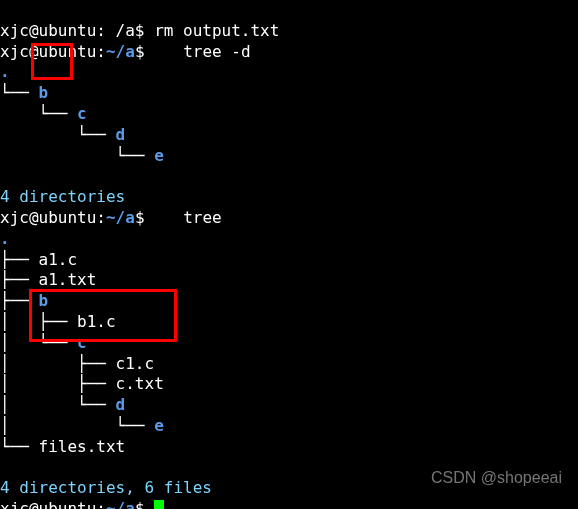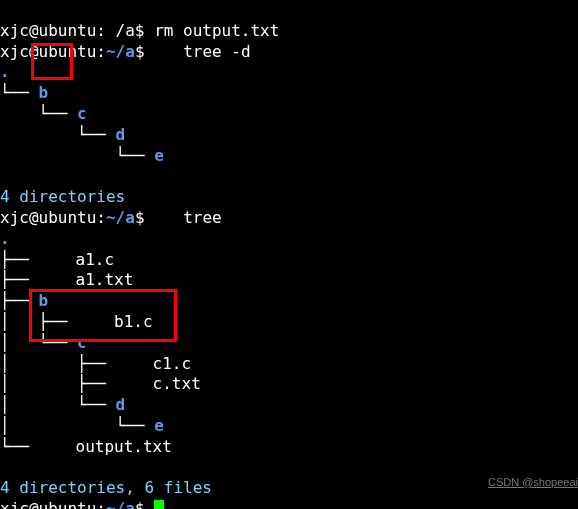--- a/index.html
+++ b/index.html
@@ -16,45 +16,44 @@
     position: relative;
   }
   .terminal {
     white-space: pre;
     padding: 0;
   }
   .prompt-user { color: #ffffff; }
   .dir { color: #5a9be9; font-weight: bold; }
   .dot-dir { color: #5a9be9; font-weight: bold; }
   .cmd { color: #ffffff; margin-left: 29px; }
-  .file { color: #ffffff; margin-left: 37px; }
+  .file { color: #ffffff; }
   .tree-line { color: #ffffff; }
   .summary { color: #7dd3fc; }
   .cursor {
     display: inline-block;
     width: 10px;
     height: 18px;
     background: #00ff00;
     vertical-align: text-bottom;
   }
   .highlight-box {
     position: absolute;
     border: 3px solid #ff0000;
     box-sizing: border-box;
     pointer-events: none;
   }
   .watermark {
     position: absolute;
-    right: 0;
+    right: 16px;
     bottom: 20px;
     color: #8a8a8a;
-    font-size: 11px;
+    font-size: 16px;
     font-family: Arial, sans-serif;
     opacity: 0.85;
-    text-decoration: underline;
   }
 </style>
 </head>
 <body>
 
 <div class="terminal">
 <span class="prompt-user">xjc@ubuntu: /a$ rm output.txt</span>
 <span class="prompt-user">xjc@ubuntu:</span><span class="dir">~/a</span><span>$ </span><span class="cmd">tree -d</span>
 <span class="dot-dir">.</span>
 <span class="tree-line">└── </span><span class="dir">b</span>
@@ -67,21 +66,21 @@
 <span class="dot-dir">.</span>
 <span class="tree-line">├── </span><span class="file">a1.c</span>
 <span class="tree-line">├── </span><span class="file">a1.txt</span>
 <span class="tree-line">├── </span><span class="dir">b</span>
 <span class="tree-line">│   </span><span class="tree-line">├── </span><span class="file">b1.c</span>
 <span class="tree-line">│   </span><span class="tree-line">└── </span><span class="dir">c</span>
 <span class="tree-line">│   </span><span class="tree-line">    </span><span class="tree-line">├── </span><span class="file">c1.c</span>
 <span class="tree-line">│   </span><span class="tree-line">    </span><span class="tree-line">├── </span><span class="file">c.txt</span>
 <span class="tree-line">│   </span><span class="tree-line">    </span><span class="tree-line">└── </span><span class="dir">d</span>
 <span class="tree-line">│   </span><span class="tree-line">    </span><span class="tree-line">    </span><span class="tree-line">└── </span><span class="dir">e</span>
-<span class="tree-line">└── </span><span class="file">output.txt</span>
+<span class="tree-line">└── </span><span class="file">files.txt</span>
 
 <span class="summary">4 directories, 6 files</span>
 <span class="prompt-user">xjc@ubuntu:</span><span class="dir">~/a</span><span>$ </span><span class="cursor"></span>
 </div>
 
 <div class="highlight-box" style="left:31px; top:43px; width:42px; height:37px;"></div>
 <div class="highlight-box" style="left:29px; top:289px; width:148px; height:53px;"></div>
 
 <div class="watermark">CSDN @shopeeai</div>
 

